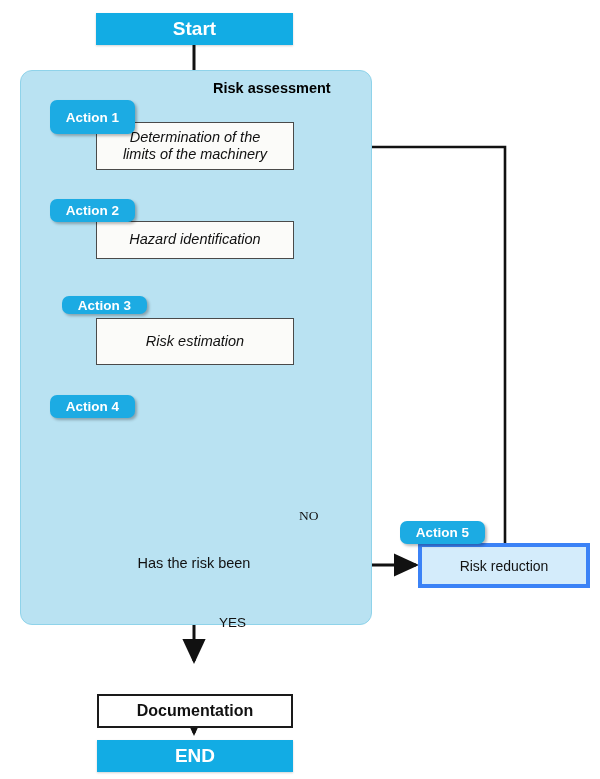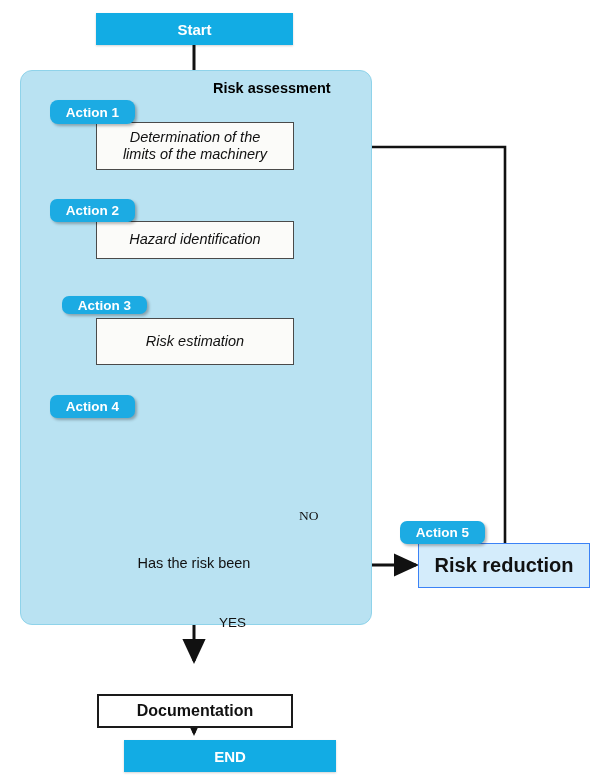--- a/index.html
+++ b/index.html
@@ -68,21 +68,21 @@
   
   .term {
     position: absolute;
     background: #12ace4;
     border: 1px solid #12ace4;
     box-sizing: border-box;
     display: flex;
     align-items: center;
     justify-content: center;
     color: #ffffff;
-    font-size: 15px;
+    font-size: 19px;
     font-weight: bold;
     box-shadow: 0 1px 2px rgba(0,0,0,0.18);
   }
 
   
   .docbox {
     position: absolute;
     background: #ffffff;
     border: 2px solid #1a1a1a;
     box-sizing: border-box;
@@ -91,28 +91,27 @@
     justify-content: center;
     font-size: 16px;
     font-weight: bold;
     color: #111111;
   }
 
   
   .lightbox {
     position: absolute;
     background: #d4ecfb;
-    border: 1px solid #3b82f6;
-    box-sizing: border-box;
-    display: flex;
-    align-items: center;
-    justify-content: center;
-    font-size: 20px;
-    color: #111111;
-    font-weight: bold;
+    border: 4px solid #3b82f6;
+    box-sizing: border-box;
+    display: flex;
+    align-items: center;
+    justify-content: center;
+    font-size: 14px;
+    color: #111111;
   }
 
   
   .badge {
     position: absolute;
     background: #1cabe3;
     color: #ffffff;
     font-size: 13.5px;
     font-weight: bold;
     border-radius: 7px;
@@ -195,21 +194,21 @@
     <polygon points="194,515 295,564 194,613 93,564" fill="#fbfbf9" stroke="#3f3f3f" stroke-width="1.6"></polygon>
   </svg>
 
   <div class="term" style="left:96px; top:13px; width:197px; height:32px;">
     <span>Start</span>
   </div>
 
   <div class="panel"></div>
   <div class="panel-title">Risk assessment</div>
 
-  <div class="badge" style="left:50px; top:100px; width:85px; height:24px;border-radius:8px;">
+  <div class="badge" style="left:50px; top:100px; width:85px; height:34px;">
     <span>Action 1</span>
   </div>
   <div class="badge" style="left:50px; top:199px; width:85px; height:23px;">
     <span>Action 2</span>
   </div>
   <div class="badge" style="left:62px; top:296px; width:85px; height:18px;">
     <span>Action 3</span>
   </div>
   <div class="badge" style="left:50px; top:395px; width:85px; height:23px;">
     <span>Action 4</span>
@@ -246,17 +245,17 @@
   <div class="elabel" style="left:219px; top:615px;">YES</div>
 
   <div class="lightbox" style="left:418px; top:543px; width:172px; height:45px;">
     <span>Risk reduction</span>
   </div>
 
   <div class="docbox" style="left:97px; top:694px; width:196px; height:34px;">
     <span>Documentation</span>
   </div>
 
-  <div class="term" style="left:97px; top:740px; width:212px; height:32px;margin-left:27px;">
+  <div class="term" style="left:97px; top:740px; width:196px; height:32px;">
     <span>END</span>
   </div>
 
 </div>
 
 </body></html>

